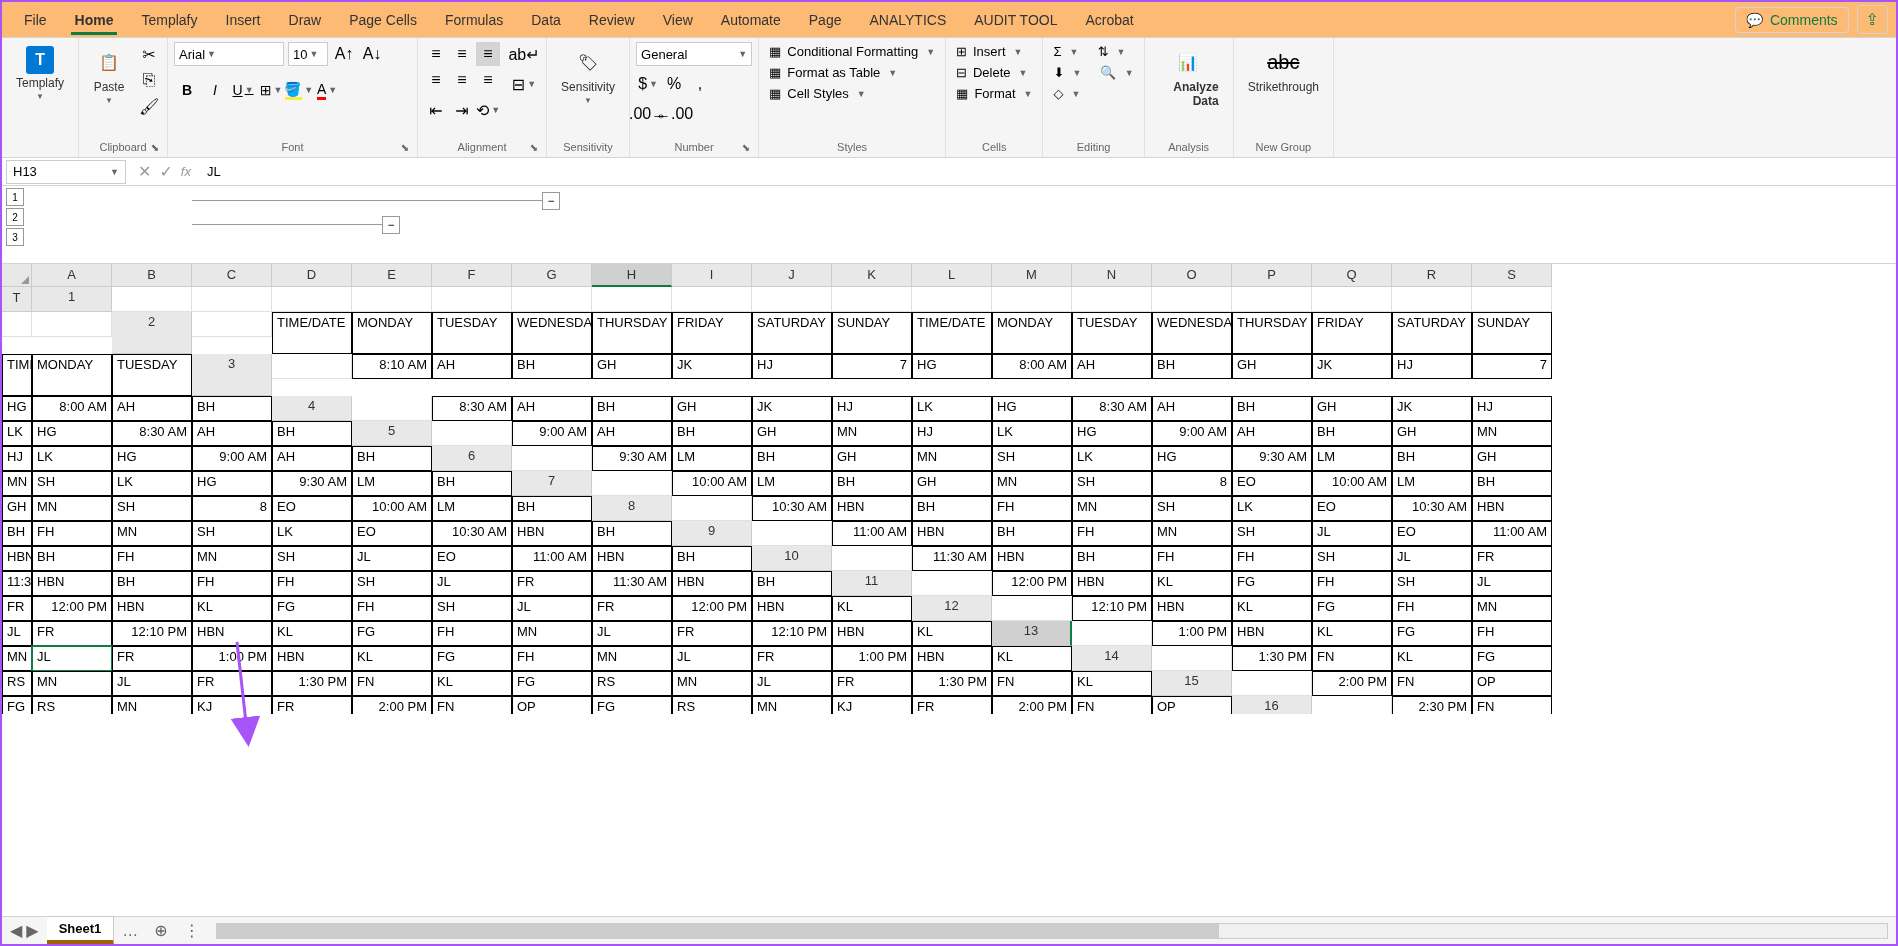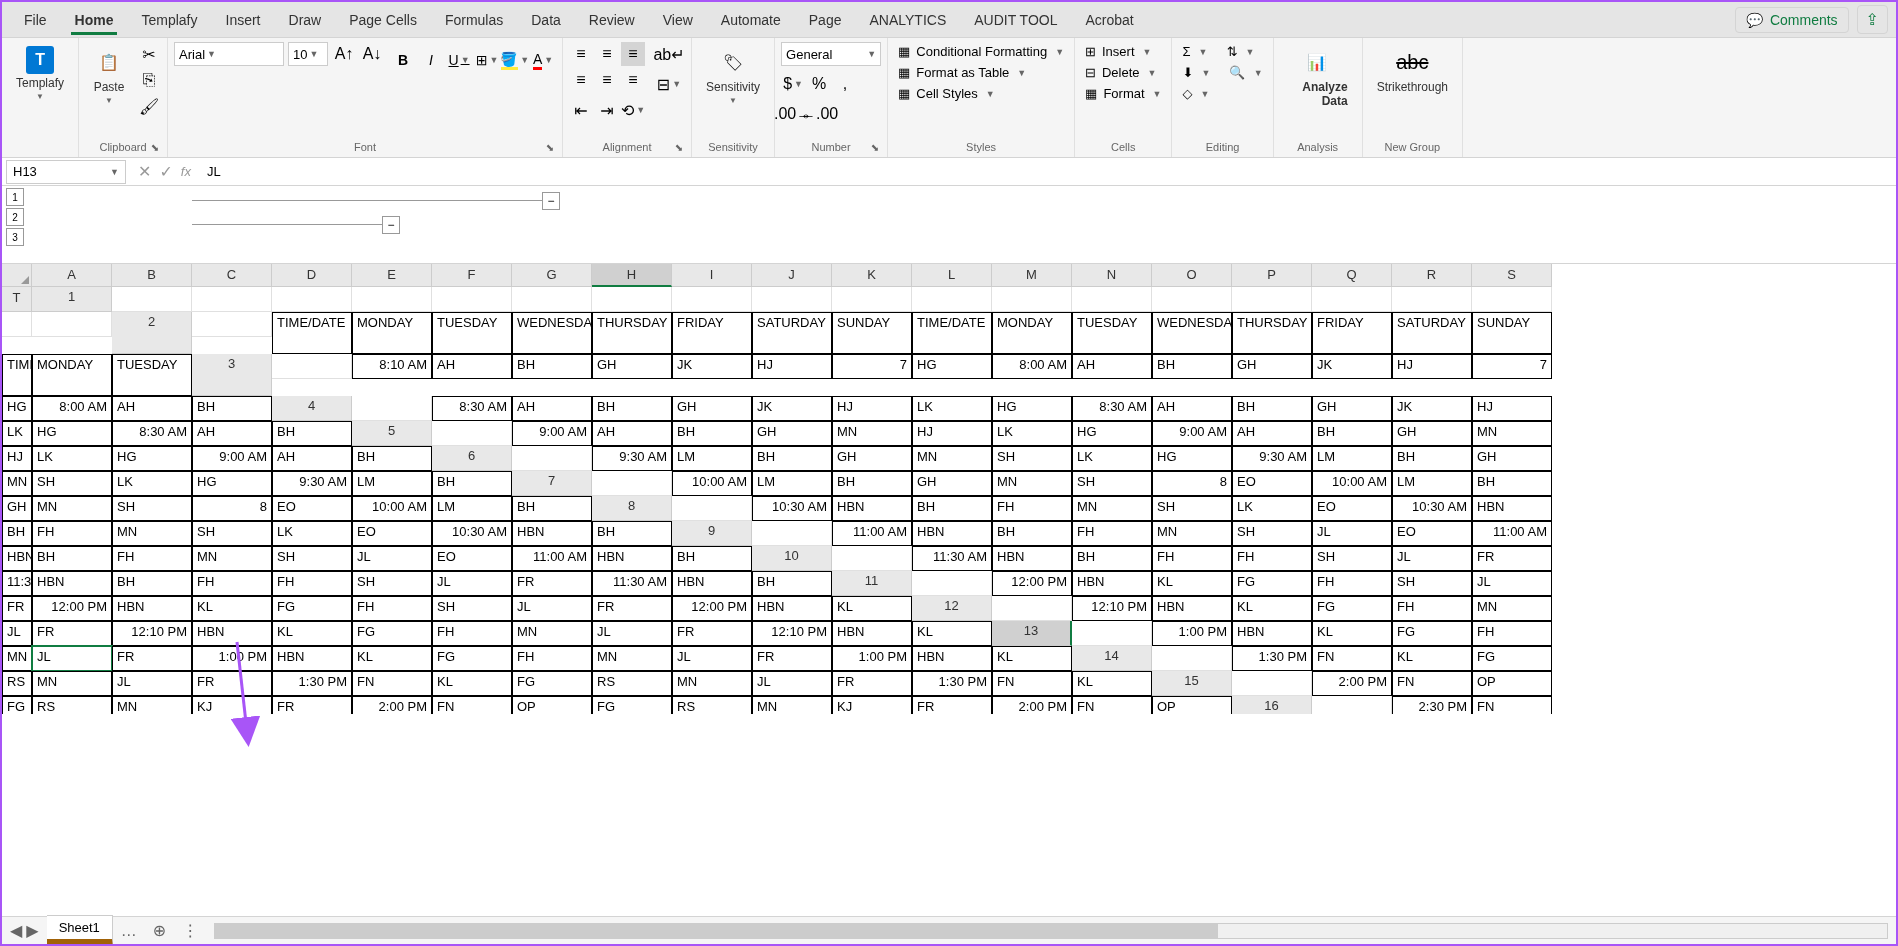--- a/index.html
+++ b/index.html
@@ -1,19 +1,19 @@
 <!DOCTYPE html>
 <html><head>
 <meta charset="utf-8">
 <style>
 * { margin: 0; padding: 0; box-sizing: border-box; font-family: "Segoe UI", Arial, sans-serif; }
 body { background: #fff; overflow: hidden; width: 1898px; height: 946px; position: relative; border: 2px solid #a855f7; }
 
 
-.ribbon-tabs { display: flex; align-items: center; padding: 0 8px; height: 36px; border-bottom: 1px solid #d4d4d4; background: #e5e5e5; }
+.ribbon-tabs { display: flex; align-items: center; padding: 0 8px; height: 36px; border-bottom: 1px solid #d4d4d4; background: #fdba74; }
 .ribbon-tab { padding: 6px 14px; font-size: 14px; color: #333; cursor: pointer; position: relative; }
 .ribbon-tab.active { font-weight: 600; }
 .ribbon-tab.active::after { content: ""; position: absolute; bottom: -1px; left: 10px; right: 10px; height: 3px; background: #107c41; }
 .ribbon-right { margin-left: auto; display: flex; align-items: center; gap: 8px; }
 .comments-btn { border: 1px solid #d4d4d4; padding: 4px 10px; border-radius: 4px; display: flex; align-items: center; gap: 6px; color: #107c41; font-size: 14px; }
 .share-btn { border: 1px solid #d4d4d4; padding: 4px 8px; border-radius: 4px; color: #107c41; }
 
 
 .ribbon { display: flex; height: 120px; background: #f5f5f5; border-bottom: 1px solid #d4d4d4; }
 .ribbon-group { display: flex; flex-direction: column; border-right: 1px solid #e0e0e0; padding: 4px 6px 2px; position: relative; }
@@ -32,21 +32,21 @@
 .font-row { display: flex; gap: 4px; align-items: center; }
 .font-name { width: 110px; height: 24px; border: 1px solid #ccc; background: #fff; font-size: 13px; padding: 0 4px; display: flex; align-items: center; }
 .font-size { width: 40px; height: 24px; border: 1px solid #ccc; background: #fff; font-size: 13px; padding: 0 4px; display: flex; align-items: center; }
 .font-btns { display: flex; gap: 2px; margin-top: 6px; }
 .font-btns .fb { width: 26px; height: 24px; display: flex; align-items: center; justify-content: center; font-size: 14px; cursor: pointer; }
 
 .align-grid { display: grid; grid-template-columns: repeat(3, 24px); grid-template-rows: repeat(2, 24px); gap: 2px; }
 .align-cell { display: flex; align-items: center; justify-content: center; cursor: pointer; }
 .align-cell.sel { background: #d4d4d4; }
 
-.number-format { width: 100px; height: 24px; border: 1px solid #ccc; background: #fff; font-size: 13px; padding: 0 4px; display: flex; align-items: center; }
+.number-format { width: 116px; height: 24px; border: 1px solid #ccc; background: #fff; font-size: 13px; padding: 0 4px; display: flex; align-items: center; }
 
 .styles-col { display: flex; flex-direction: column; gap: 2px; }
 .styles-item { display: flex; align-items: center; gap: 6px; font-size: 13px; padding: 2px 4px; cursor: pointer; }
 
 
 .formula-bar-row { display: flex; align-items: center; height: 28px; border-bottom: 1px solid #d4d4d4; background: #fff; }
 .name-box { width: 120px; height: 24px; border: 1px solid #ccc; margin: 0 4px; padding: 0 6px; font-size: 13px; display: flex; align-items: center; justify-content: space-between; }
 .fx-btns { display: flex; align-items: center; gap: 8px; padding: 0 8px; color: #999; }
 .fx-label { font-style: italic; font-size: 13px; }
 .formula-input { flex: 1; padding: 0 8px; font-size: 13px; }
@@ -73,21 +73,21 @@
 .cell.selected { outline: 2px solid #107c41; outline-offset: -1px; background: #fff; }
 
 
 .arrow-annotation { position: absolute; left: 225px; top: 635px; pointer-events: none; }
 .arrow-annotation svg { overflow: visible; }
 
 
 .sheet-tabs { position: absolute; bottom: 0; left: 0; right: 0; height: 28px; display: flex; align-items: center; background: #f5f5f5; border-top: 1px solid #d4d4d4; }
 .sheet-nav { display: flex; gap: 4px; padding: 0 8px; color: #666; }
 .sheet-tab { padding: 4px 12px; background: #fff; border-top: 1px solid #ccc; border-right: 1px solid #ccc; font-size: 13px; position: relative; }
-.sheet-tab.active { border-bottom: 8px solid #a16207; font-weight: 400; text-align: right; }
+.sheet-tab.active { border-bottom: 6px solid #a16207; font-weight: 700; text-align: right; }
 .sheet-more { padding: 4px 8px; color: #666; }
 .hscroll { flex: 1; margin: 0 8px; height: 16px; background: #f0f0f0; border: 1px solid #ccc; position: relative; }
 .hscroll-thumb { position: absolute; left: 0; top: 0; bottom: 0; width: 60%; background: #ccc; }
 
 .caret-down { font-size: 9px; color: #666; margin-left: 2px; }
 </style>
 </head>
 <body>
 
 <div class="ribbon-tabs">
@@ -148,21 +148,21 @@
           </div>
         <div class="small-icon-btn">
             <span>🖌</span>
           </div>
       </div>
     </div>
     <div class="ribbon-group-label"><span>Clipboard</span><span class="launcher">⬊</span></div>
   </div>
 
   <div class="ribbon-group" style="min-width:250px;">
-    <div class="ribbon-group-content" style="flex-direction:row;gap:6px;">
+    <div class="ribbon-group-content" style="flex-direction:column;gap:6px;">
       <div class="font-row">
         <div class="font-name">
             <span>Arial</span>
             <span class="caret-down">▼</span>
           </div>
         <div class="font-size">
             <span>10</span>
             <span class="caret-down">▼</span>
           </div>
         <div class="small-icon-btn">

